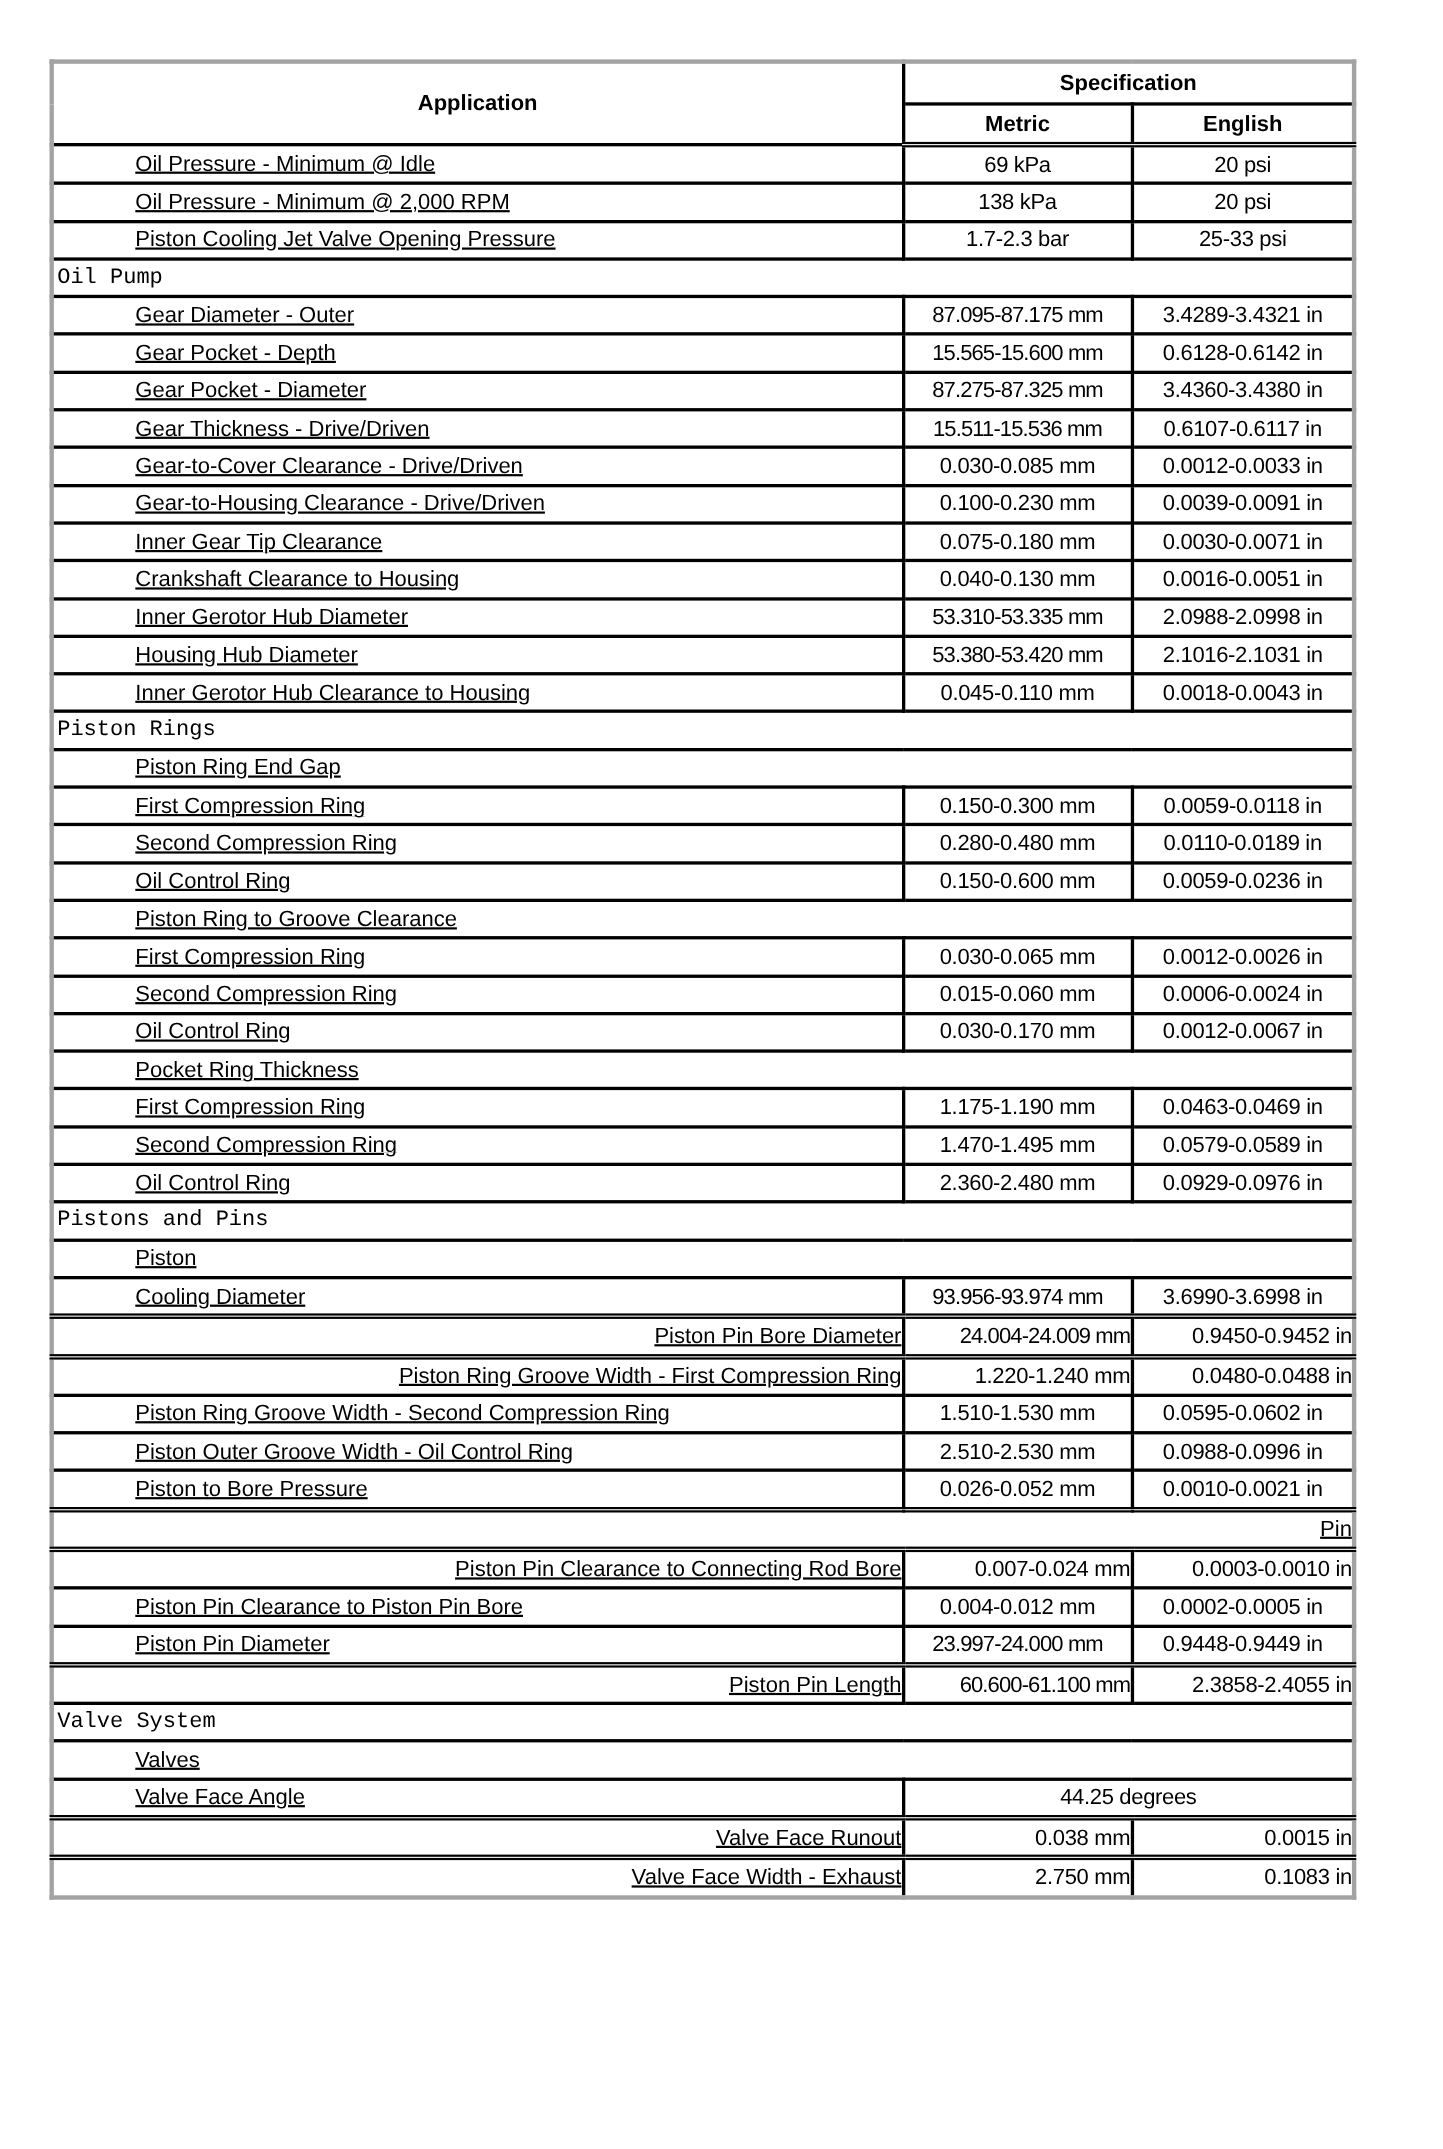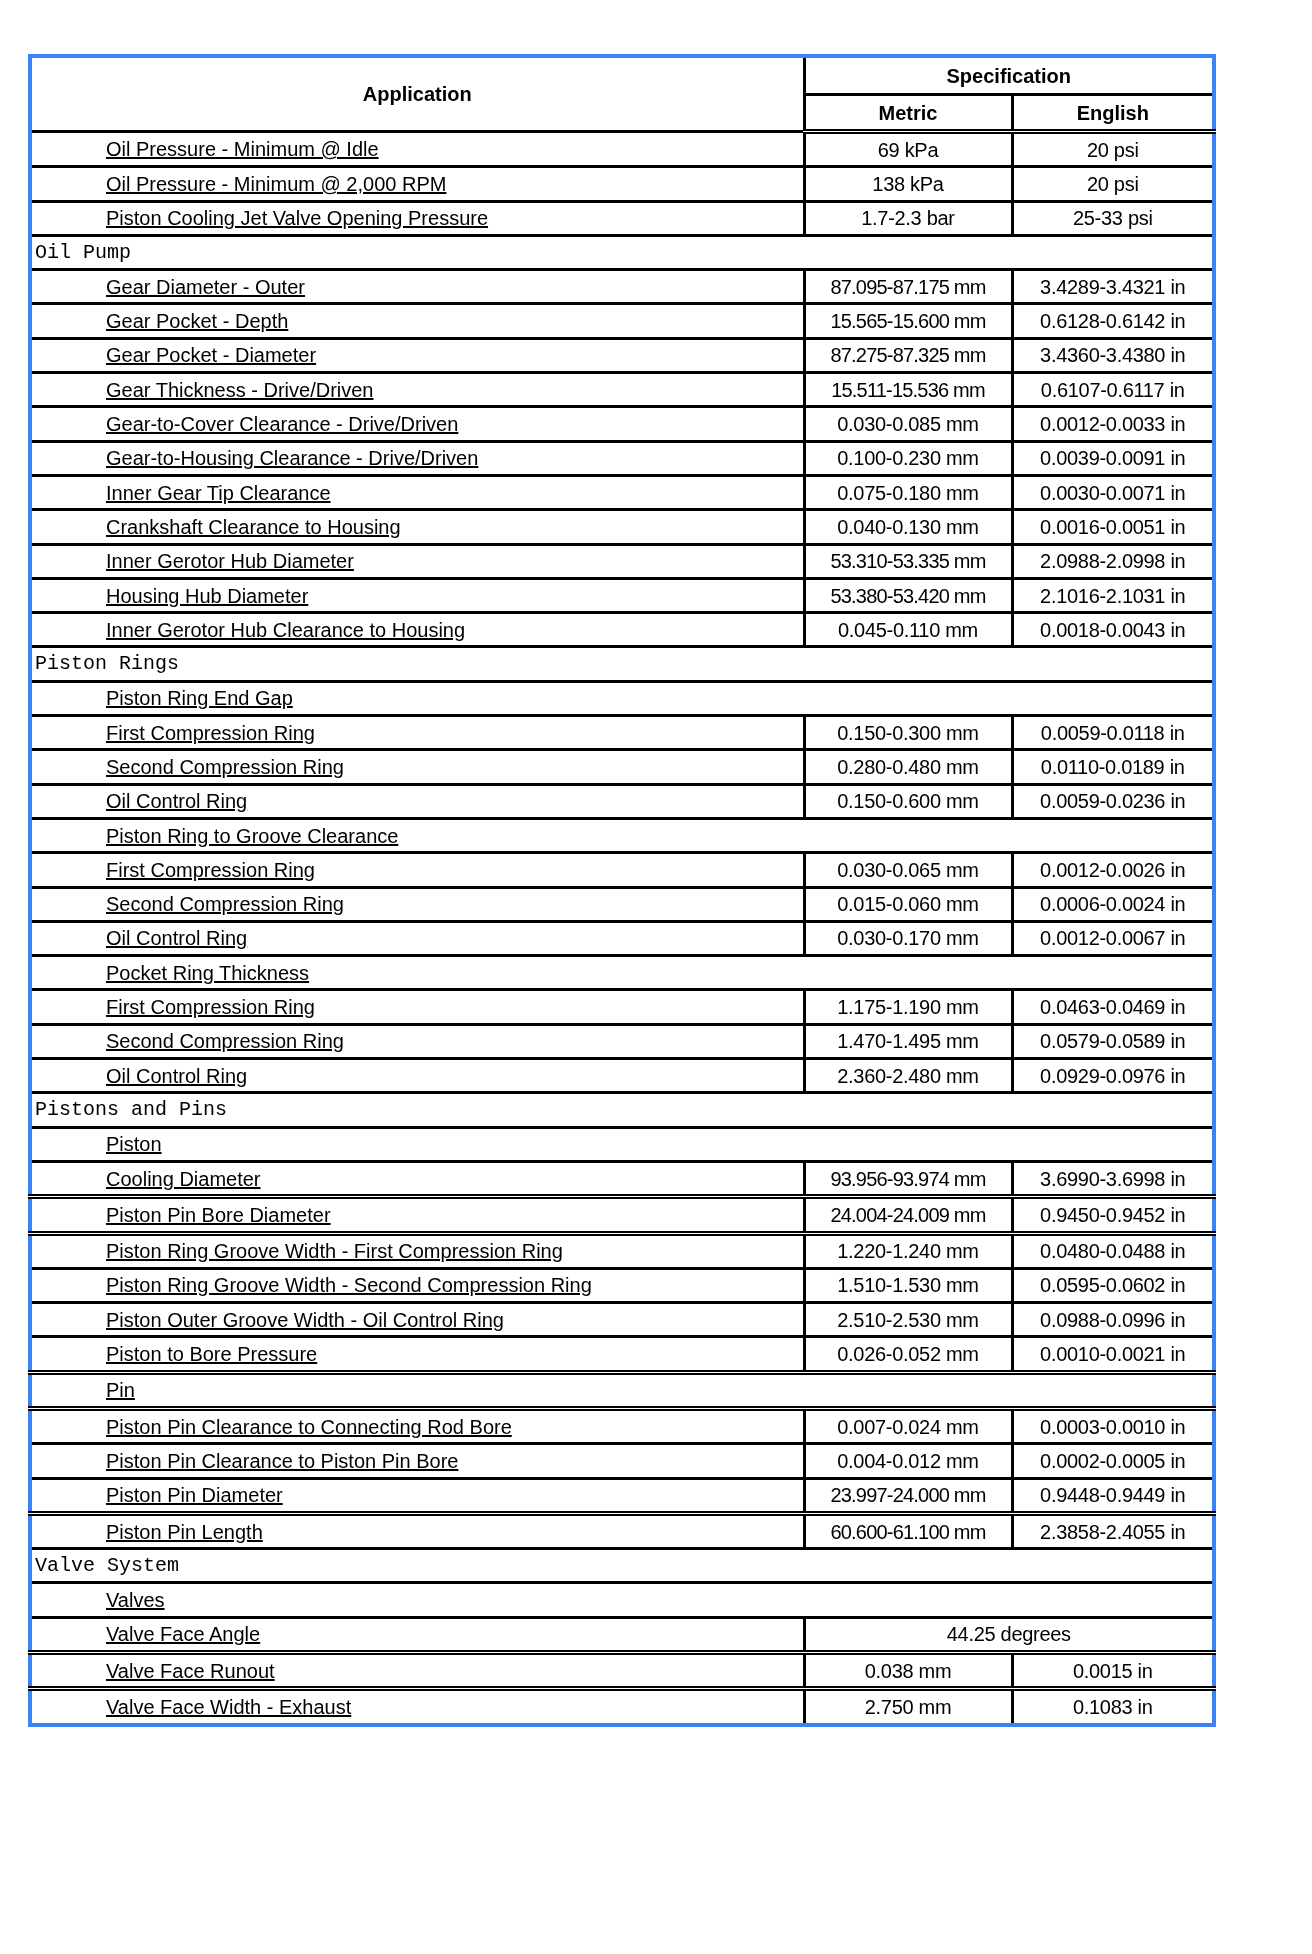--- a/index.html
+++ b/index.html
@@ -1,39 +1,39 @@
 <!DOCTYPE html>
 <html><head>
 <meta charset="utf-8">
 <style>
   html, body { margin: 0; padding: 0; background: #ffffff; }
   body { width: 1312px; height: 1954px; position: relative; overflow: hidden;
          font-family: "Liberation Sans", "DejaVu Sans", sans-serif; color: #000; }
   .spec-table {
-    position: absolute; left: 28px; top: 54px; width: 1184px;
+    position: absolute; left: 45px; top: 54px; width: 1184px;
     border-collapse: collapse; table-layout: fixed;
-    border: 4px solid #3b82f6;
+    border: 4px solid #a3a3a3;
   }
   .spec-table col.c-app { width: 774px; }
   .spec-table col.c-met { width: 208px; }
   .spec-table col.c-eng { width: 202px; }
   .spec-table th, .spec-table td {
     border: 3px solid #000; padding: 0; height: 31.3px;
     font-size: 20px; line-height: 20px; white-space: nowrap; overflow: hidden;
   }
   .spec-table th { font-weight: bold; text-align: center; }
   .spec-table th.h-app { height: 72px; }
   .spec-table th.h-spec { height: 34px; }
   .spec-table th.h-sub { height: 32px; }
   .spec-table thead tr:last-child th { border-bottom: 5px double #000; }
   td.app { text-align: left; padding-left: 74px; text-decoration: underline; }
   td.section { text-align: left; padding-left: 3px; font-family: Liberation Mono, monospace; }
   td.val { text-align: center; letter-spacing: -0.3px; }
   td.val.tight { letter-spacing: -0.8px; }
-  tr.double-top td { border-top: 5px double #000; }
+  tr.double-top td { border-top: 5px double #000; text-align: right; }
 </style>
 </head>
 <body>
 
 <table class="spec-table">
   <colgroup>
     <col class="c-app">
       <col class="c-met">
       <col class="c-eng">
   </colgroup>

